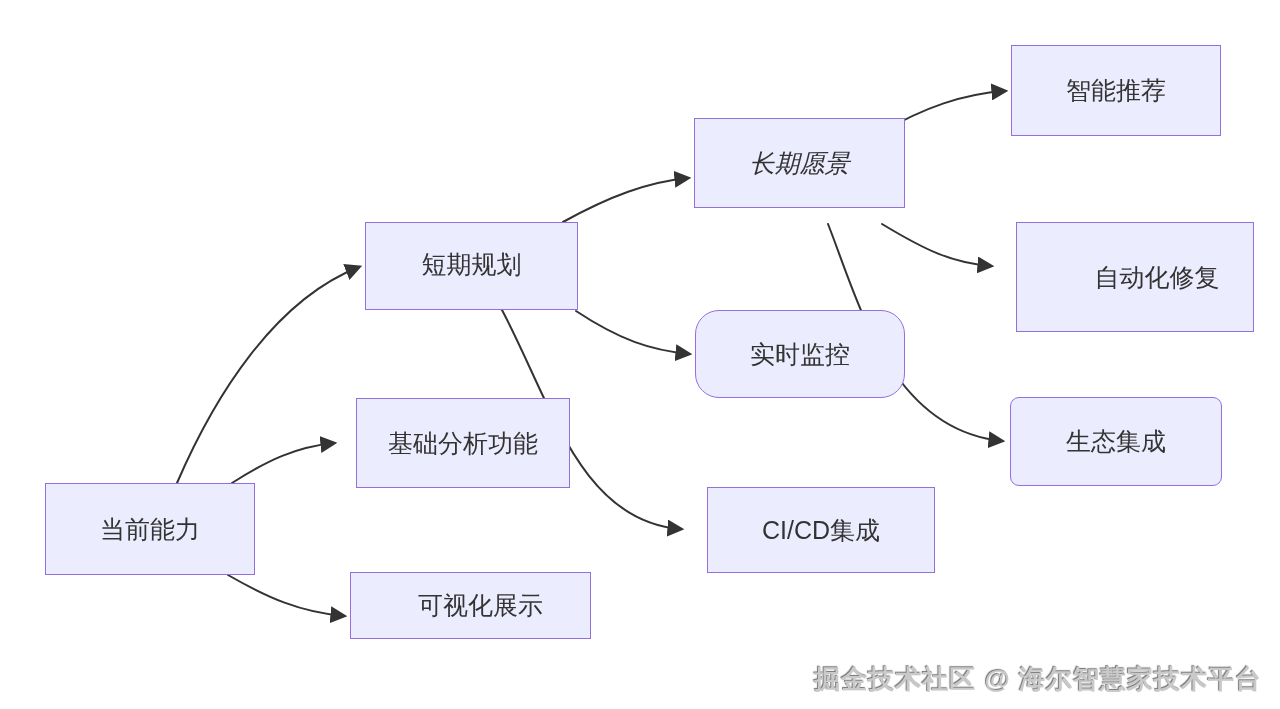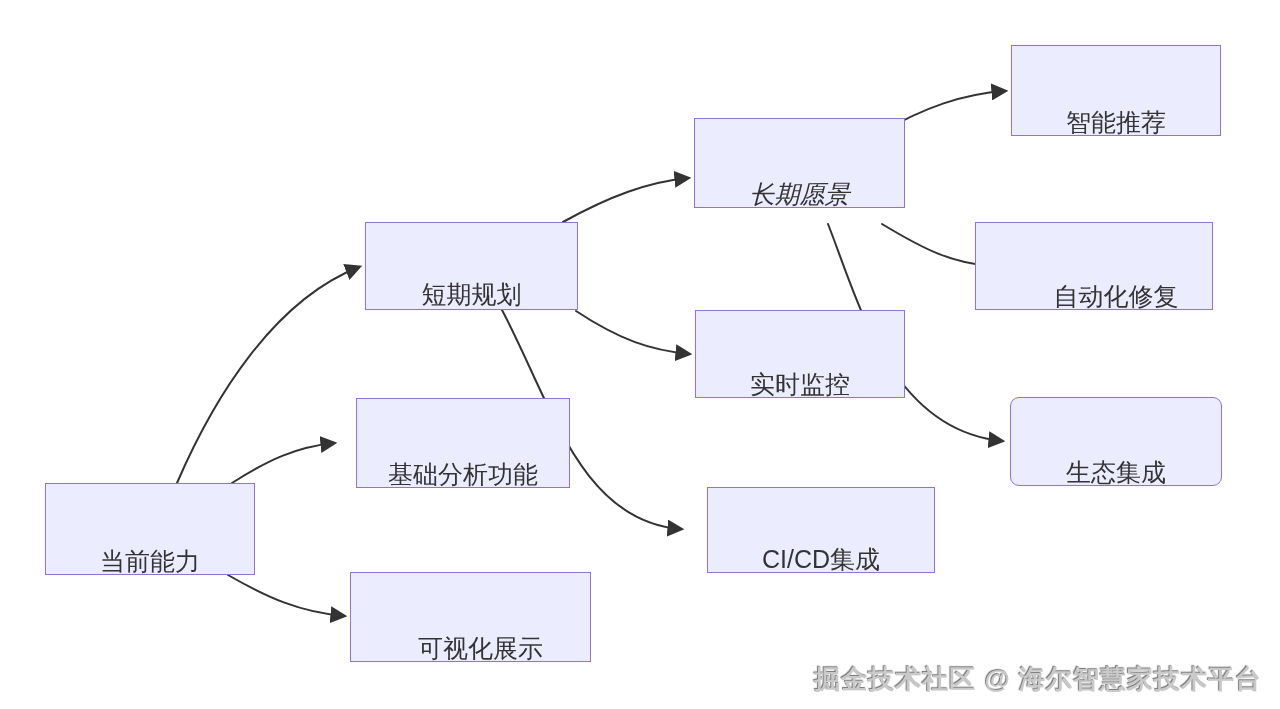--- a/index.html
+++ b/index.html
@@ -33,21 +33,21 @@
     position: absolute;
     left: 0;
     top: 0;
     width: 1280px;
     height: 709px;
     z-index: 2;
   }
   .node {
     position: absolute;
     display: flex;
-    align-items: flex-end;
+    align-items: center;
     justify-content: center;
     background: var(--node-fill, #ECECFF);
     border: 1.7px solid var(--node-border, #9370DB);
     box-sizing: border-box;
     color: var(--node-text, #333333);
     font-size: 25px;
     line-height: 1;
     white-space: nowrap;
   }
   .watermark {
@@ -91,36 +91,36 @@
   <div class="node-layer" id="node-layer">
       <div class="node" style="left: 45px; top: 483px; width: 210px; height: 92px;">
         <span>当前能力</span>
       </div>
       <div class="node" style="left: 365px; top: 222px; width: 213px; height: 88px; font-family: Liberation Mono, monospace;">
         <span>短期规划</span>
       </div>
       <div class="node" style="left: 356px; top: 398px; width: 214px; height: 90px;">
         <span>基础分析功能</span>
       </div>
-      <div class="node" style="left: 350px; top: 572px; width: 241px; height: 90px; padding-left: 20px;">
+      <div class="node" style="left: 350px; top: 572px; width: 241px; height: 67px; padding-left: 20px;">
         <span>可视化展示</span>
       </div>
       <div class="node" style="left: 694px; top: 118px; width: 211px; height: 90px; font-style: italic;">
         <span>长期愿景</span>
       </div>
-      <div class="node" style="left: 695px; top: 310px; width: 210px; height: 88px;">
+      <div class="node" style="left: 695px; top: 310px; width: 210px; height: 88px; border-radius: 24px;">
         <span>实时监控</span>
       </div>
       <div class="node" style="left: 687px; top: 487px; width: 228px; height: 86px; margin-left: 20px;">
         <span>CI/CD集成</span>
       </div>
       <div class="node" style="left: 1011px; top: 45px; width: 210px; height: 91px;">
         <span>智能推荐</span>
       </div>
-      <div class="node" style="left: 975px; top: 222px; width: 238px; height: 88px; padding-left: 44px;">
+      <div class="node" style="left: 1016px; top: 222px; width: 238px; height: 110px; padding-left: 44px;">
         <span>自动化修复</span>
       </div>
       <div class="node" style="left: 1010px; top: 397px; width: 212px; height: 89px; border-radius: 9px;">
         <span>生态集成</span>
       </div>
     </div>
 
   <div class="watermark">掘金技术社区 @ 海尔智慧家技术平台</div>
 </div>
 

